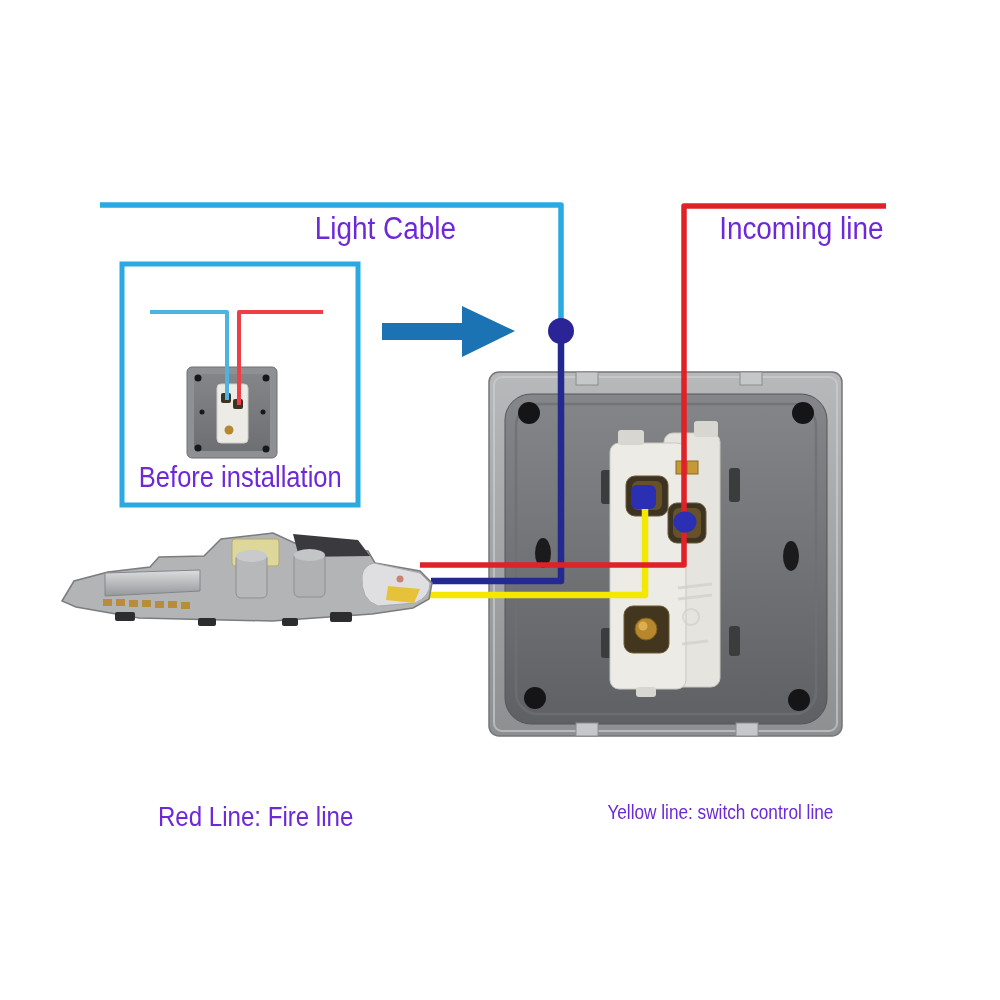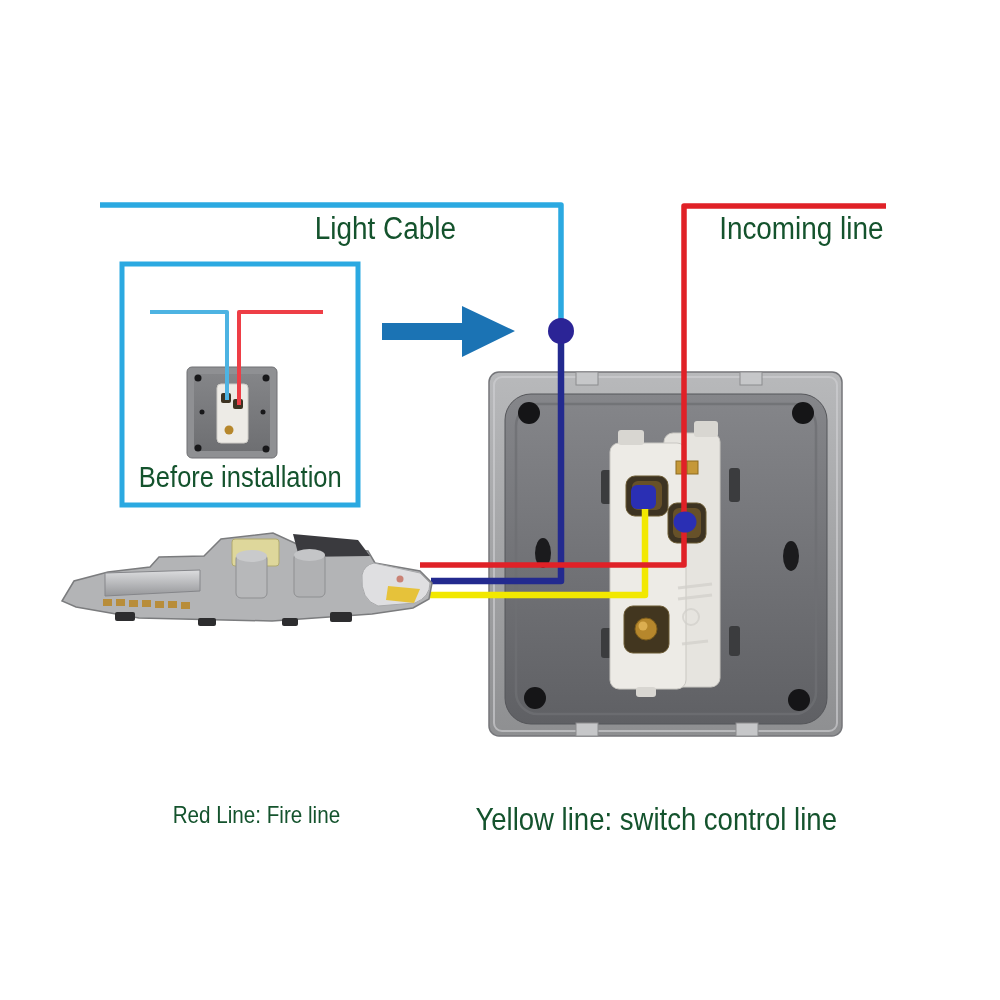--- a/index.html
+++ b/index.html
@@ -3,21 +3,21 @@
 <meta charset="utf-8">
 <style>
   html,body{margin:0;padding:0;background:#ffffff;}
   .canvas{
     position:relative;width:1000px;height:1000px;background:#ffffff;
     overflow:hidden;font-family:"Liberation Sans",sans-serif;
   }
   .canvas svg{position:absolute;left:0;top:0;}
   .lbl{
     position:absolute;width:500px;margin-left:-250px;text-align:center;
-    color:#14532d;white-space:nowrap;line-height:1.15;
+    color:#6d28d9;white-space:nowrap;line-height:1.15;
     font-family:"Liberation Sans",sans-serif;
   }
   .lbl span{display:inline-block;transform-origin:center;}
   .s90 span{transform:scaleX(0.90);}
   .s88 span{transform:scaleX(0.88);}
   .s86 span{transform:scaleX(0.86);}
 </style>
 </head>
 <body>
 
@@ -179,21 +179,21 @@
 
 <div class="lbl s90" style="left:801px;top:211px;font-size:31px;">
   <span>Incoming line</span>
 </div>
 
 <div class="lbl s88" style="left:240px;top:461px;font-size:29px;">
   <span>Before installation</span>
 </div>
 
 
-<div class="lbl s86" style="left:256px;top:801px;font-size:24px;">
+<div class="lbl s86" style="left:256px;top:801px;font-size:28px;">
   <span>Red Line: Fire line</span>
 </div>
 
-<div class="lbl s86" style="left:656px;top:801px;font-size:32px;">
+<div class="lbl s86" style="left:720px;top:801px;font-size:20px;">
   <span>Yellow line: switch control line</span>
 </div>
 
 </div>
 
 </body></html>

